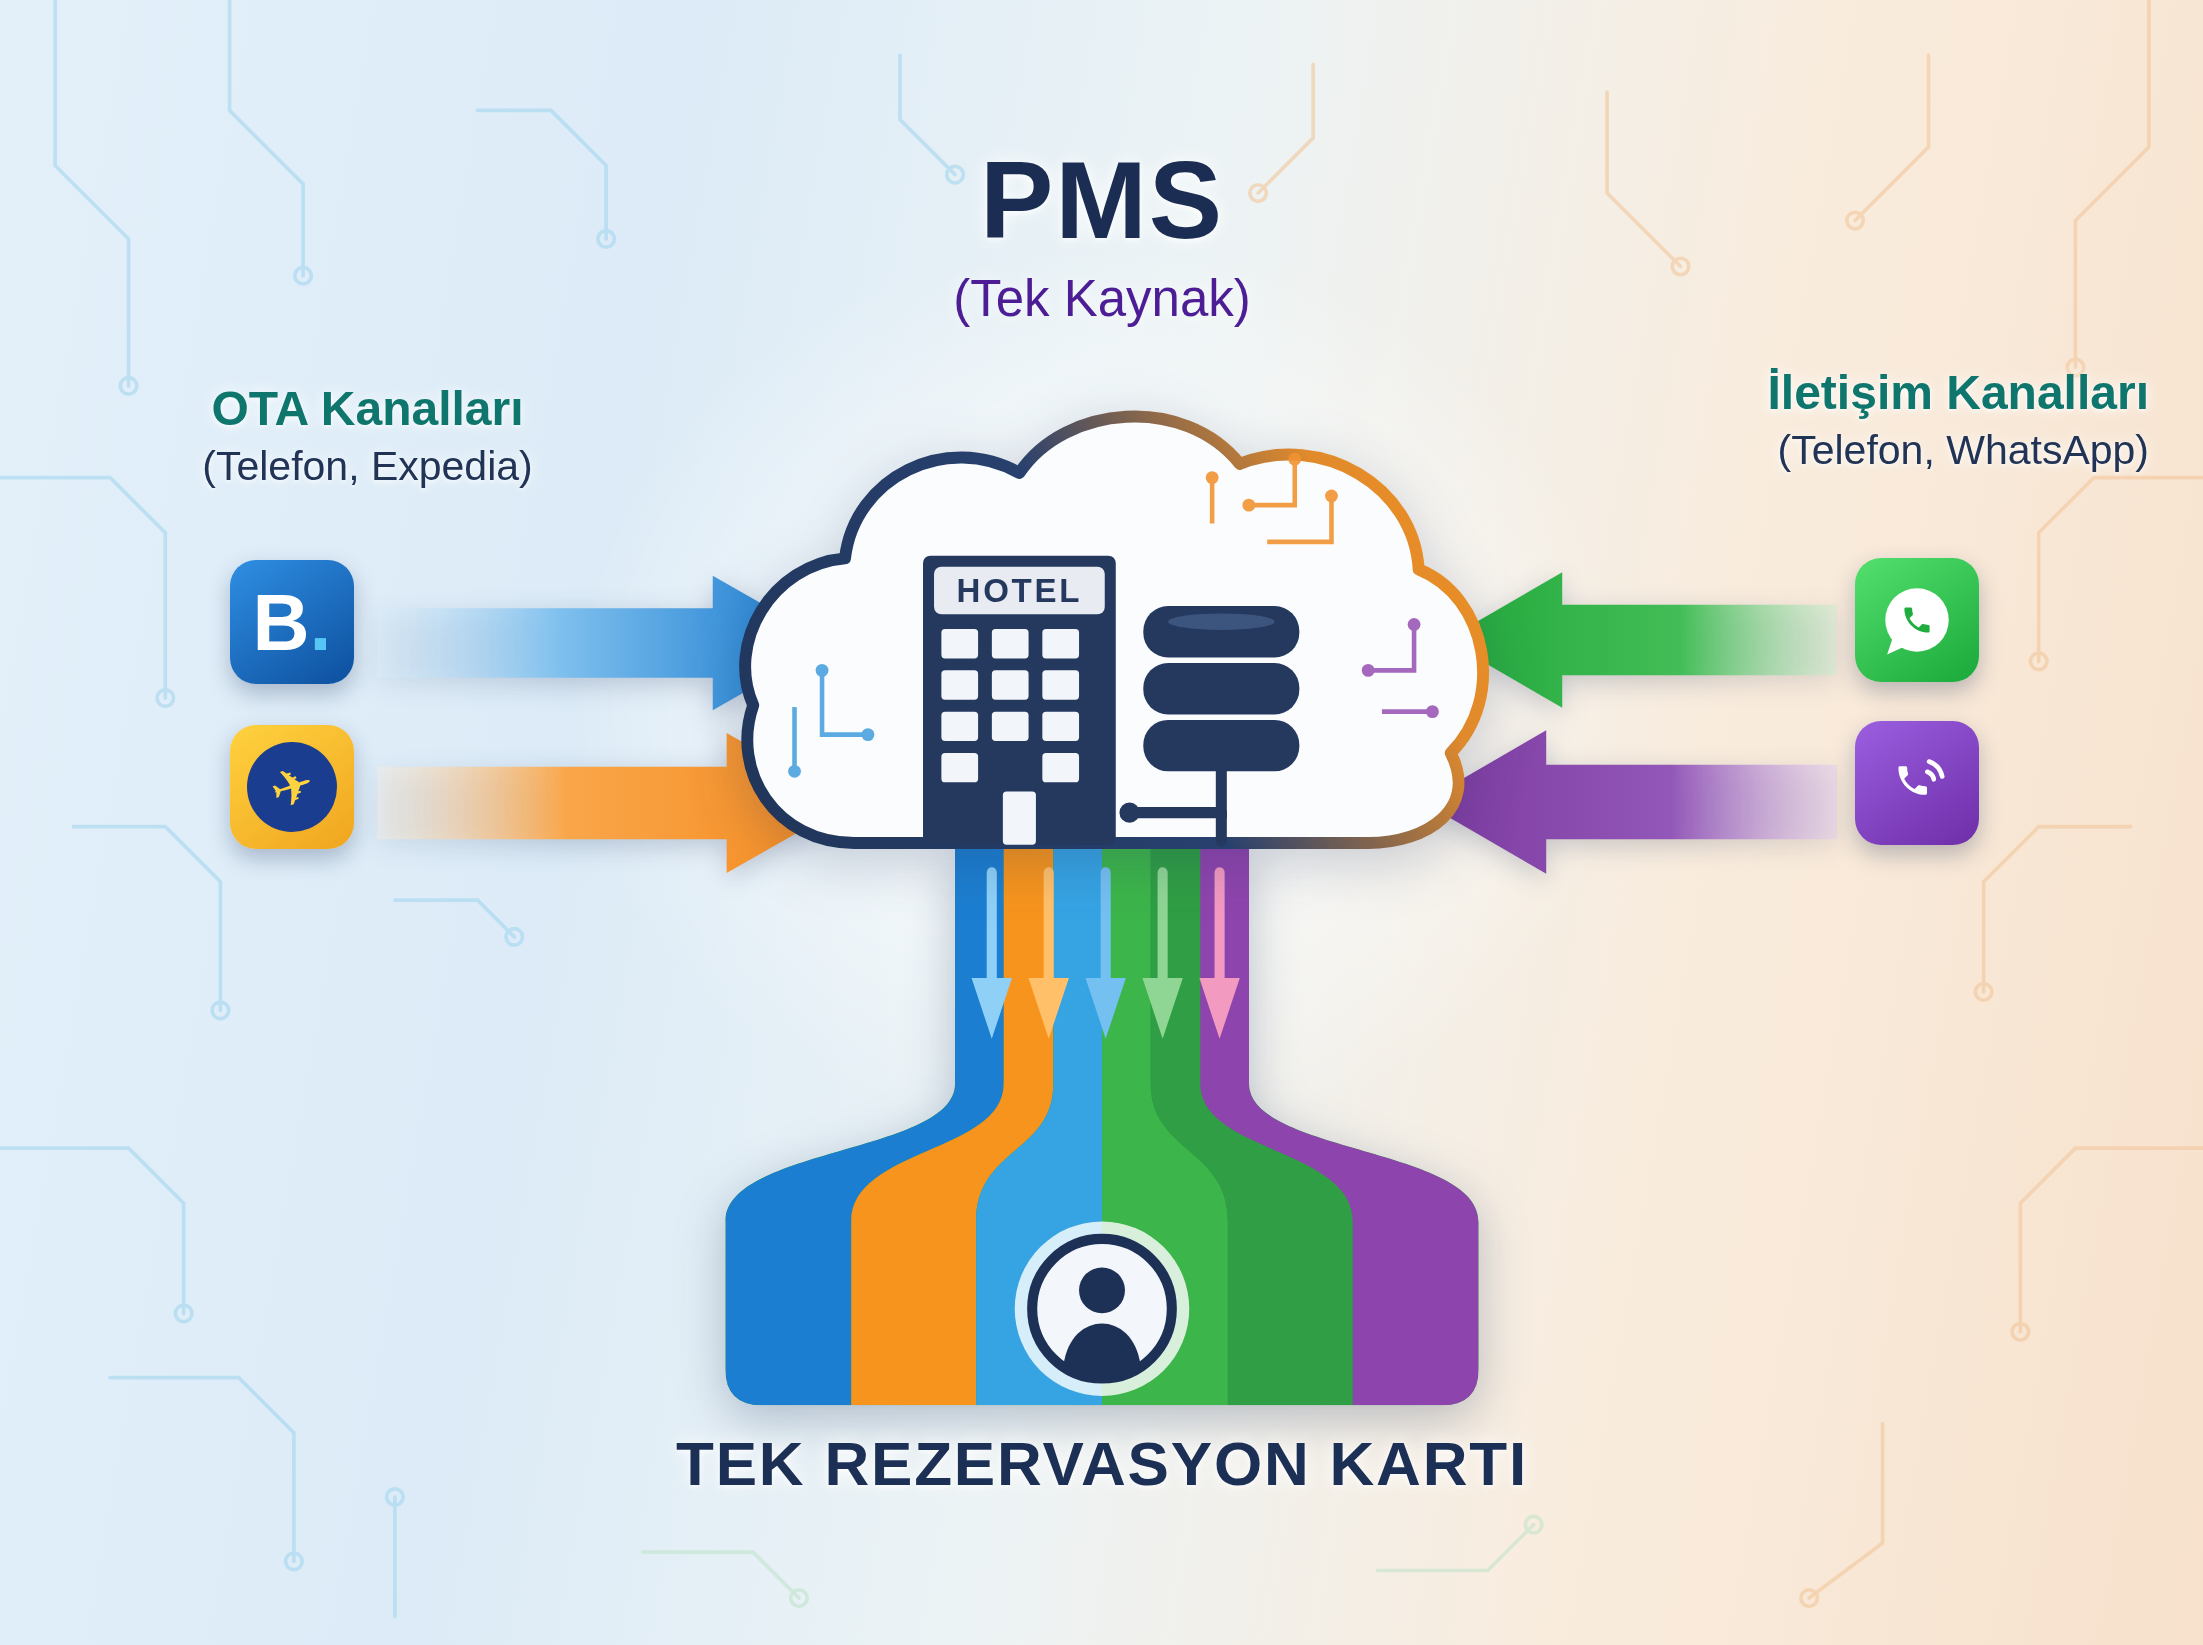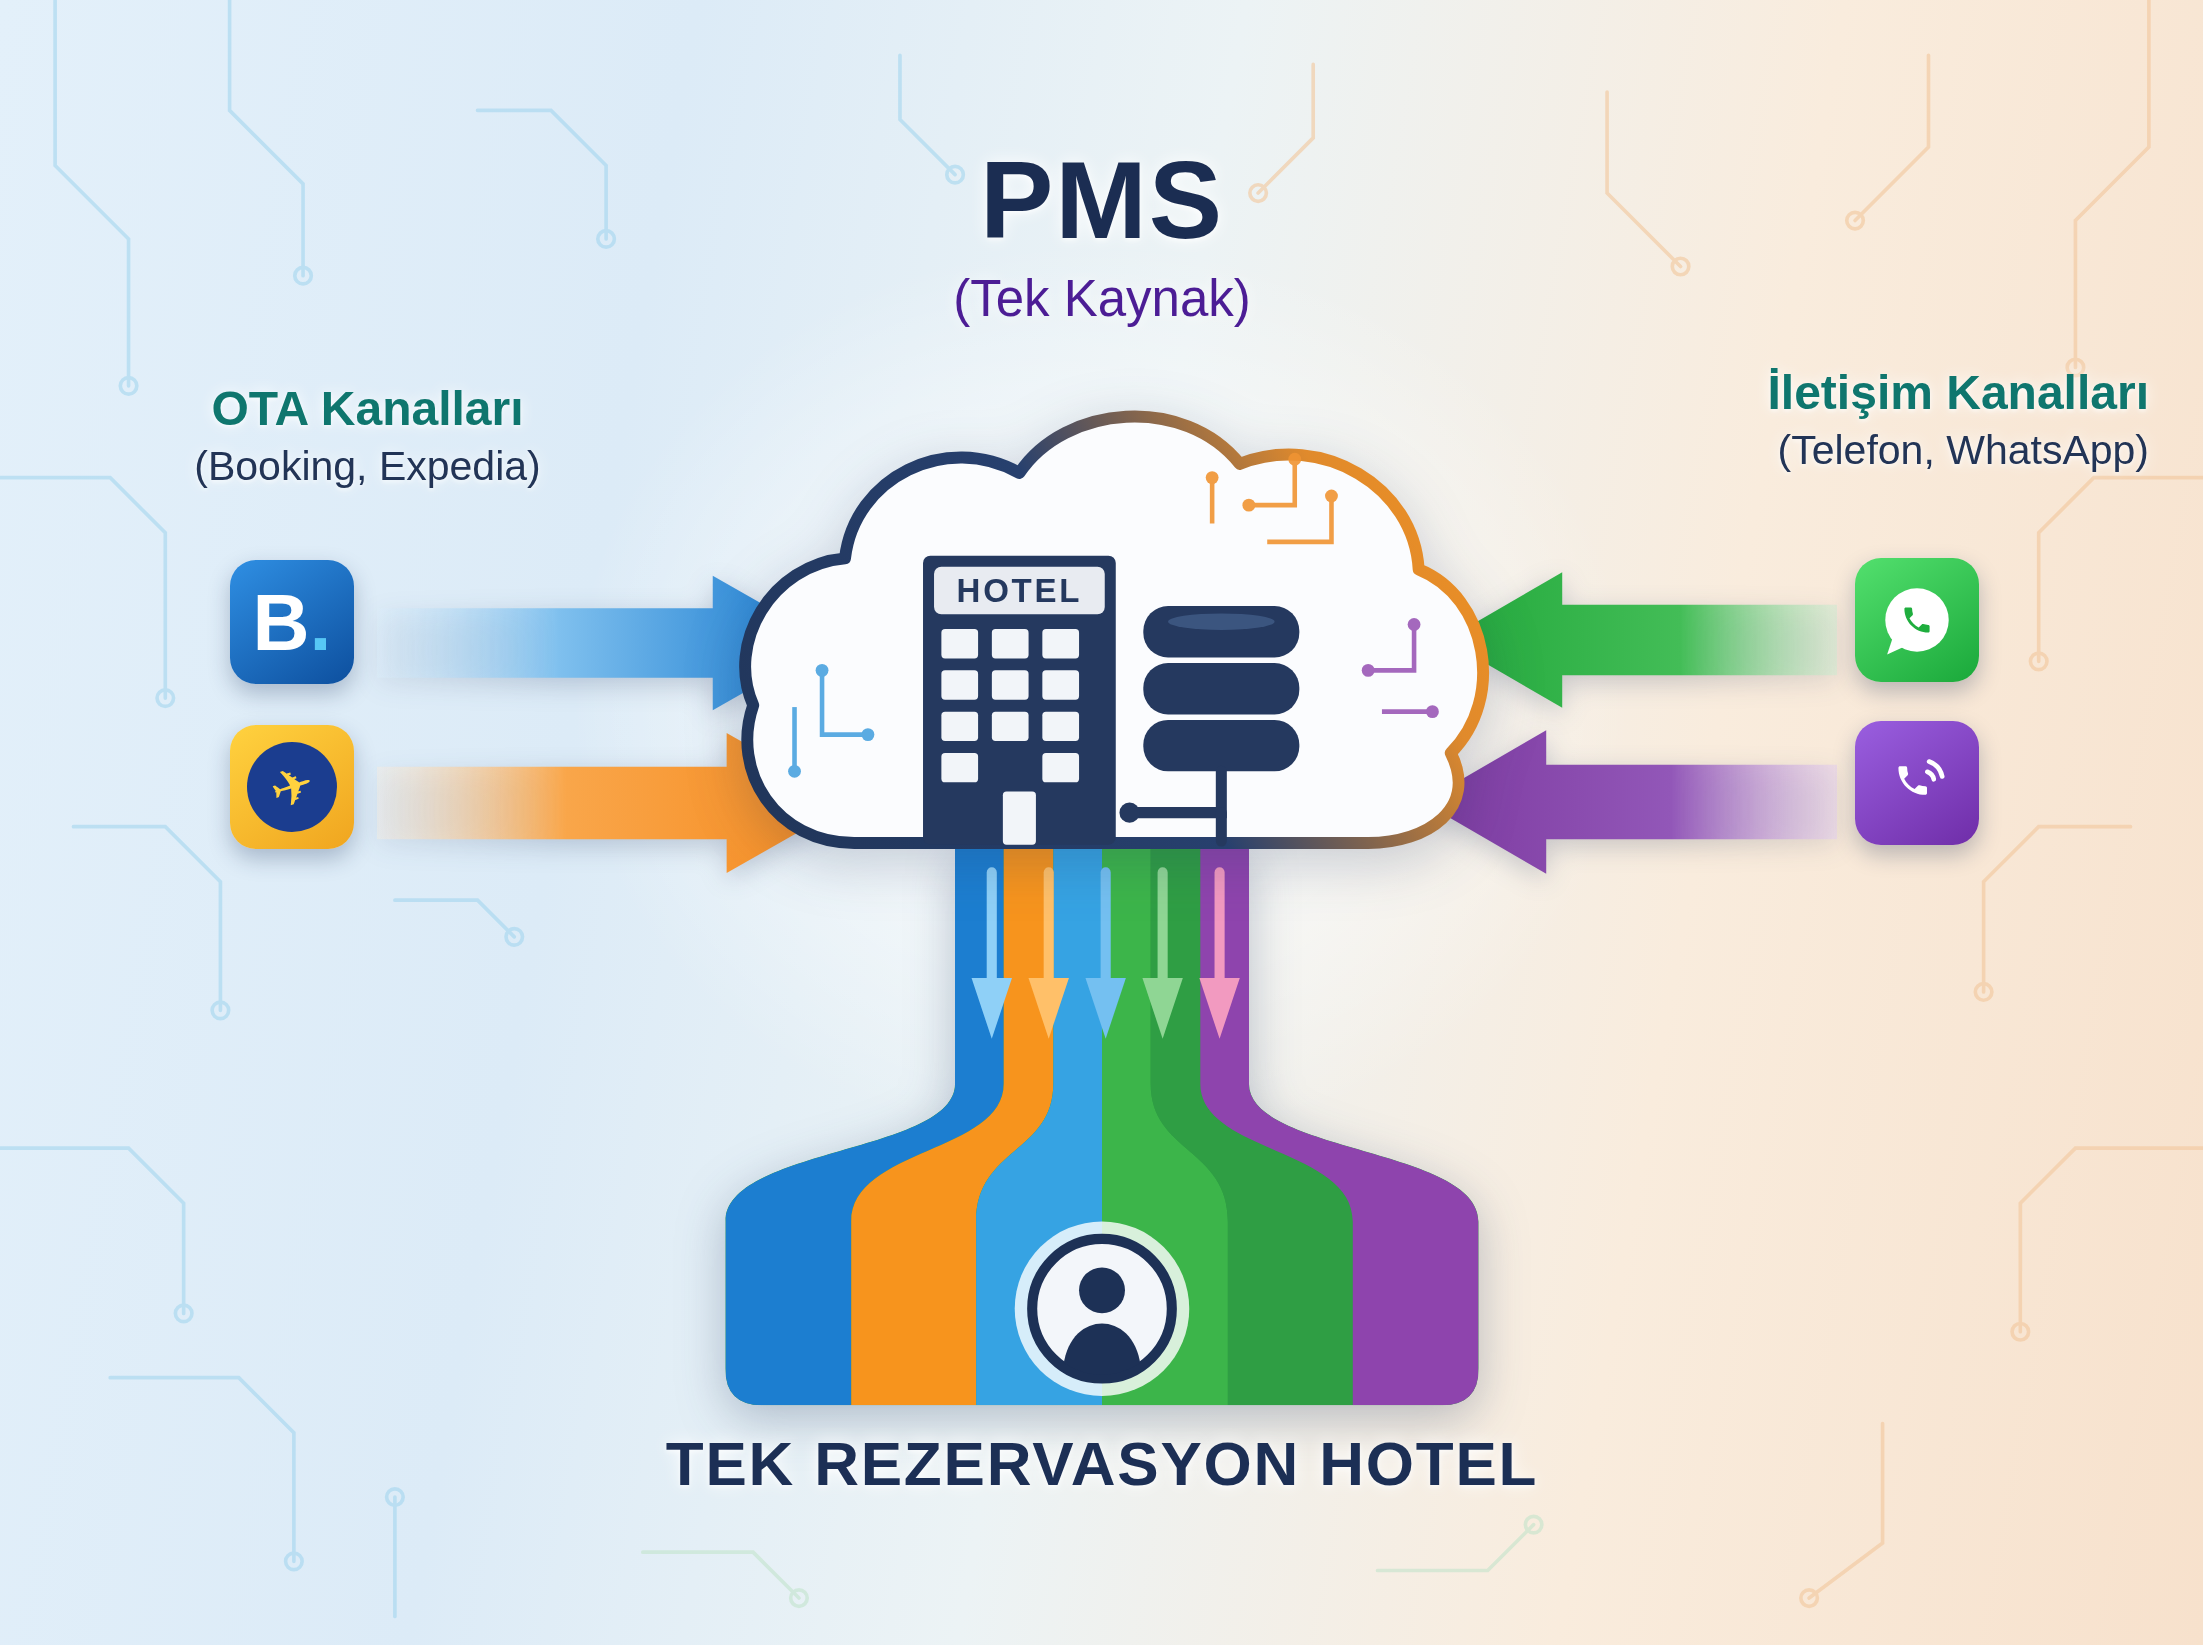--- a/index.html
+++ b/index.html
@@ -104,21 +104,21 @@
 
   <div class="abs center-glow"></div>
 
   <div class="abs title-wrap">
     <div class="title-main">PMS</div>
     <div class="title-sub">(Tek Kaynak)</div>
   </div>
 
   <div class="abs group-label left">
     <div class="group-heading">OTA Kanalları</div>
-    <div class="group-subheading">(Booking, Expedia)</div>
+    <div class="group-subheading">(Telefon, Expedia)</div>
   </div>
 
   <div class="abs group-label right">
     <div class="group-heading">İletişim Kanalları</div>
     <div class="group-subheading">(Telefon, WhatsApp)</div>
   </div>
 
   <svg class="abs arrow-svg" style="left:377px; top:565px;" width="459" height="156" viewBox="0 0 540 170">
     <defs>
       <linearGradient id="gradBlue" x1="0" y1="0" x2="1" y2="0">
@@ -300,17 +300,17 @@
 
   <div class="abs sq-icon viber">
     <svg width="84" height="84" viewBox="0 0 90 90">
       <path transform="translate(20,22) scale(1.7)" fill="#ffffff" d="M6.62 10.79c1.44 2.83 3.76 5.14 6.59 6.59l2.2-2.21c.27-.27.67-.36 1.02-.24 1.12.37 2.33.57 3.57.57.55 0 1 .45 1 1V20c0 .55-.45 1-1 1-9.39 0-17-7.61-17-17 0-.55.45-1 1-1h3.5c.55 0 1 .45 1 1 0 1.25.2 2.45.57 3.57.11.35.03.74-.25 1.02l-2.2 2.2z"></path>
       <path d="M 58 22 A 22 22 0 0 1 72 38" fill="none" stroke="#ffffff" stroke-width="5" stroke-linecap="round"></path>
       <path d="M 56 33 A 11 11 0 0 1 63 41" fill="none" stroke="#ffffff" stroke-width="5" stroke-linecap="round"></path>
     </svg>
   </div>
 
   <div class="abs bottom-label-wrap">
-    <div class="bottom-label">TEK REZERVASYON HOTEL</div>
+    <div class="bottom-label">TEK REZERVASYON KARTI</div>
   </div>
 
 </div>
 
 
 </body></html>

